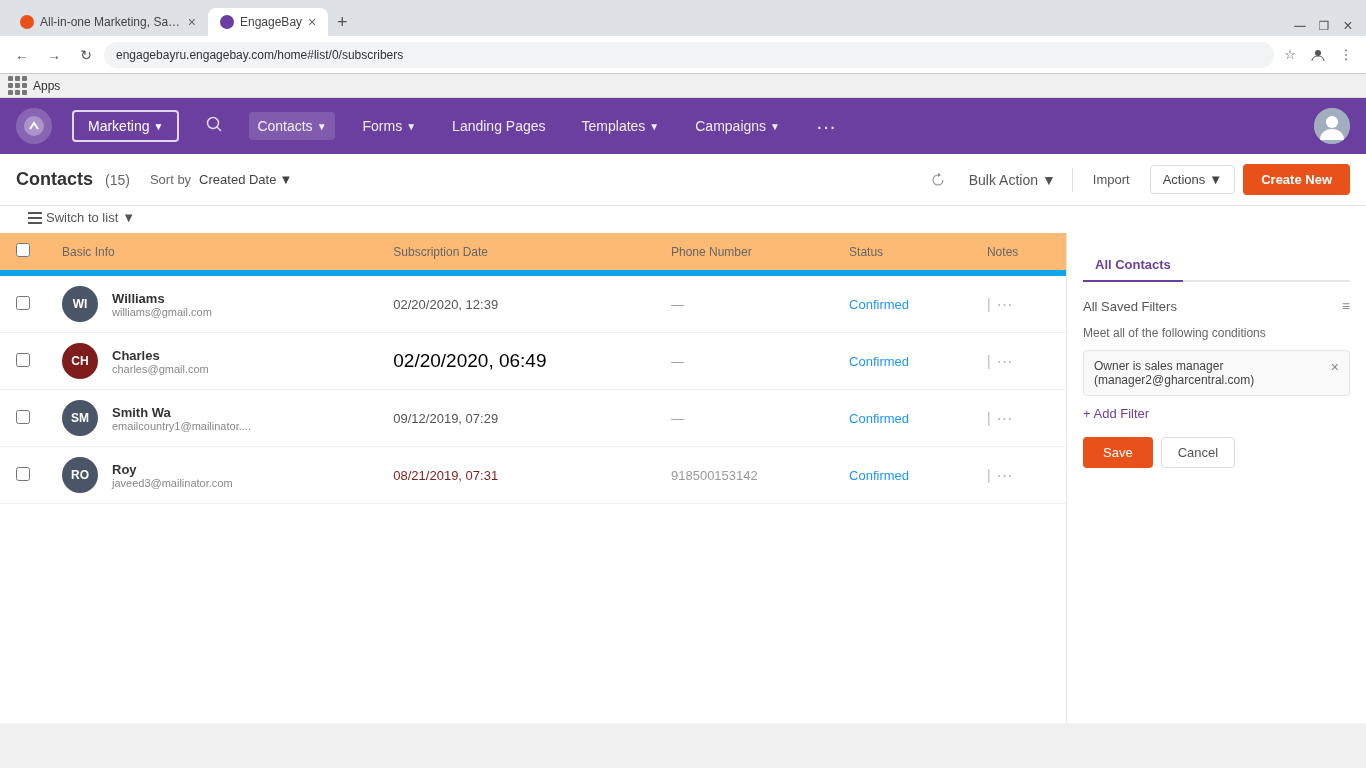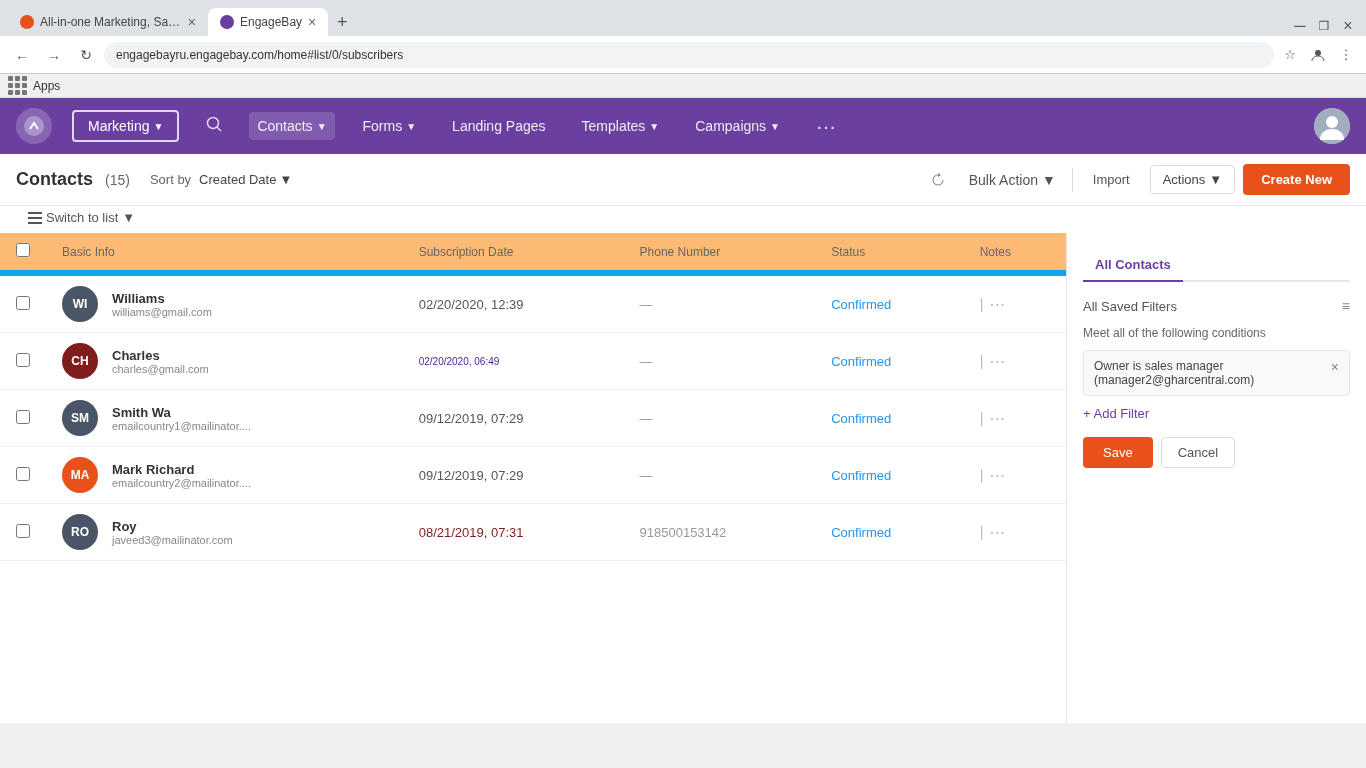--- a/index.html
+++ b/index.html
@@ -296,63 +296,40 @@
       </td>
       <td>
         <div class="contact-row">
           <div class="contact-avatar" style="background:#7f1d1d;">CH</div>
           <div>
             <div class="contact-name">Charles</div>
             <div class="contact-email">charles@gmail.com</div>
           </div>
         </div>
       </td>
-      <td style="color:#4c1d95;font-size:10px;">02/20/2020, 06:49</td>
+      <td style="color:#000000;font-size:19px;">02/20/2020, 06:49</td>
       <td class="phone-dash">—</td>
       <td class="status-confirmed">Confirmed</td>
       <td>
         <div class="row-actions">
           <span class="row-action-icon" style="color:#bbb;font-size:14px;">|</span>
           <span class="row-action-icon">⋯</span>
         </div>
       </td>
     </tr>
               <tr>
       <td class="checkbox-cell">
         <input type="checkbox" style="">
       </td>
       <td>
         <div class="contact-row">
           <div class="contact-avatar" style="background:#4a5568;">SM</div>
           <div>
             <div class="contact-name">Smith Wa</div>
             <div class="contact-email">emailcountry1@mailinator....</div>
-          </div>
-        </div>
-      </td>
-      <td style="color:#555;font-size:13px;">09/12/2019, 07:29</td>
-      <td class="phone-dash">—</td>
-      <td class="status-confirmed">Confirmed</td>
-      <td>
-        <div class="row-actions">
-          <span class="row-action-icon" style="color:#bbb;font-size:14px;">|</span>
-          <span class="row-action-icon">⋯</span>
-        </div>
-      </td>
-    </tr>
-              <tr>
-      <td class="checkbox-cell">
-        <input type="checkbox" style="">
-      </td>
-      <td>
-        <div class="contact-row">
-          <div class="contact-avatar" style="background:#e8521a;">MA</div>
-          <div>
-            <div class="contact-name">Mark Richard</div>
-            <div class="contact-email">emailcountry2@mailinator....</div>
           </div>
         </div>
       </td>
       <td style="color:#555;font-size:13px;">09/12/2019, 07:29</td>
       <td class="phone-dash">—</td>
       <td class="status-confirmed">Confirmed</td>
       <td>
         <div class="row-actions">
           <span class="row-action-icon" style="color:#bbb;font-size:14px;">|</span>
           <span class="row-action-icon">⋯</span>

